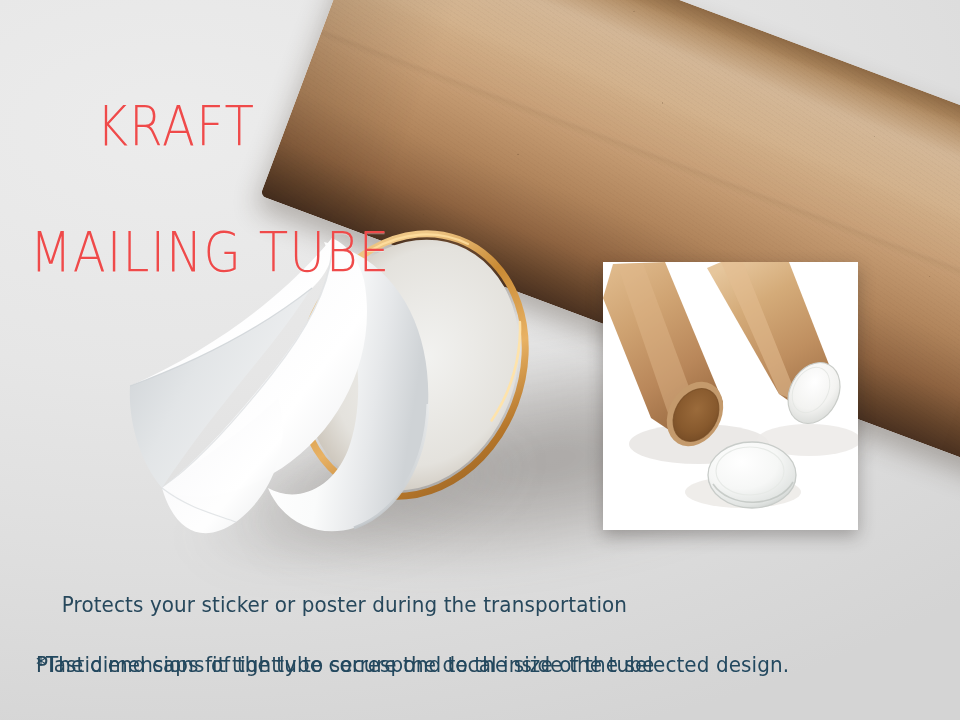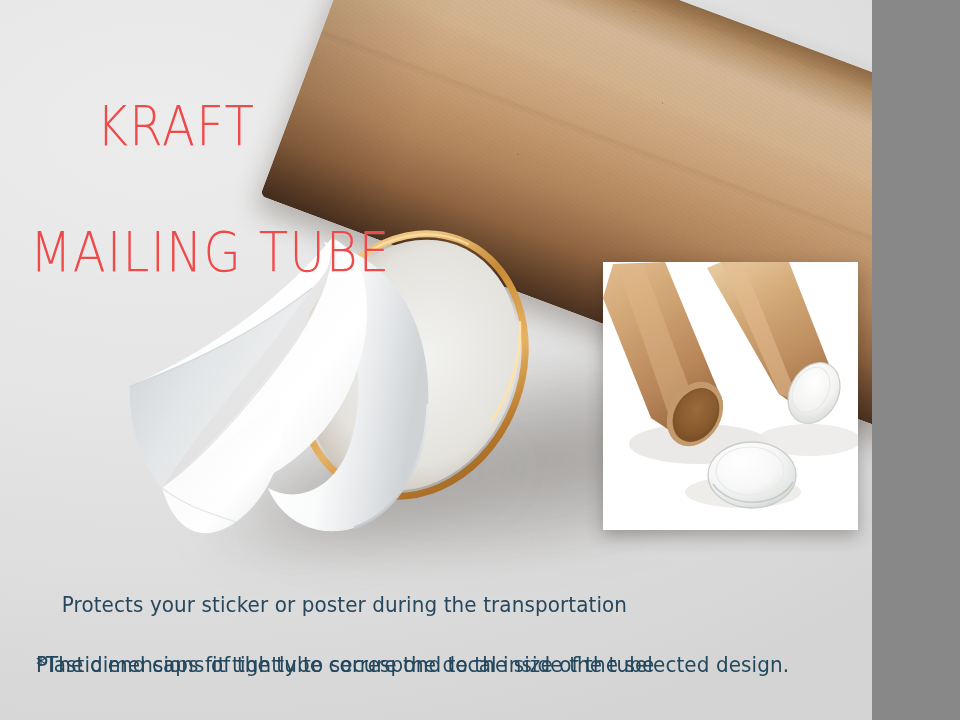--- a/index.html
+++ b/index.html
@@ -3,21 +3,21 @@
 <meta charset="utf-8">
 <title>Kraft Mailing Tube</title>
 <style>
   html, body {
     margin: 0;
     padding: 0;
     background: #888;
   }
   #stage {
     position: relative;
-    width: 872px;
+    width: 960px;
     height: 720px;
     overflow: hidden;
     font-family: "Liberation Sans", sans-serif;
     background: #fef9c3;
   }
 
   
   .bg {
     position: absolute;
     inset: 0;

